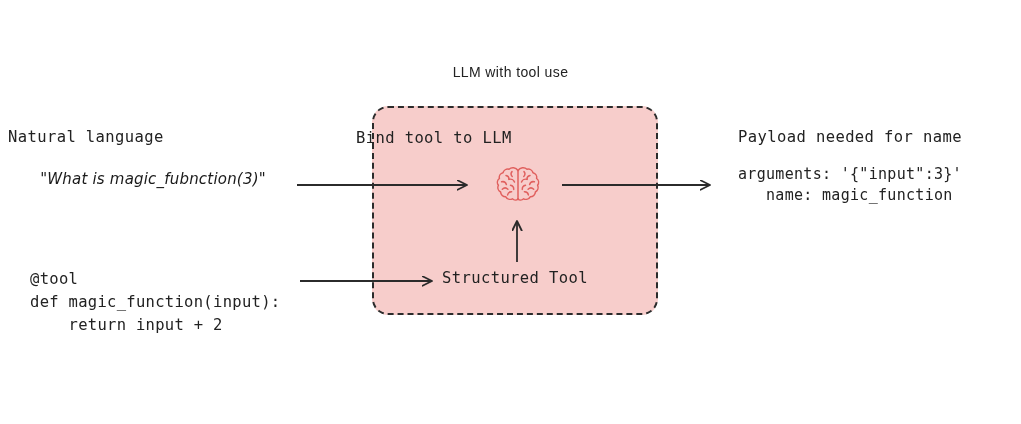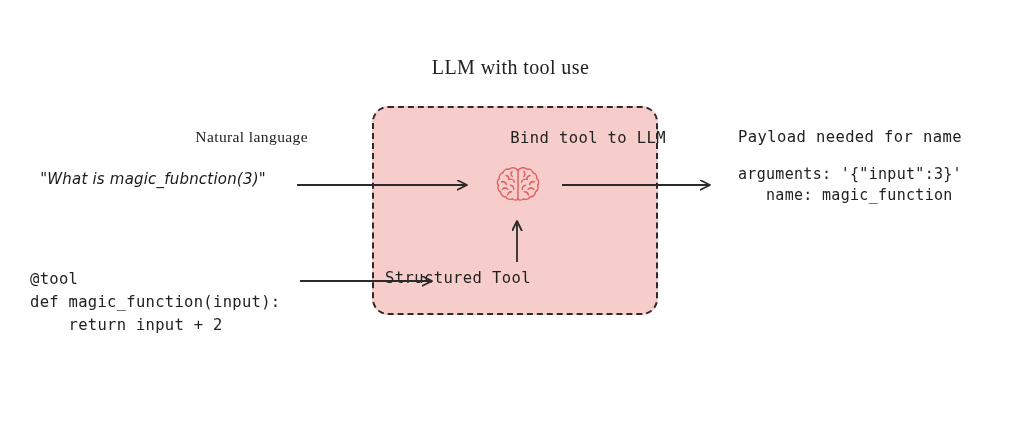--- a/index.html
+++ b/index.html
@@ -19,83 +19,82 @@
     height: 424px;
     background: #ffffff;
     overflow: hidden;
   }
 
   .abs { position: absolute; }
 
   
   #diagram-title {
     left: 0;
-    top: 56px;
+    top: 64px;
     width: 1021px;
     text-align: center;
-    font-family: Liberation Serif, serif;
-    font-size: 20px;
+    font-family: Liberation Sans, sans-serif;
+    font-size: 14px;
     letter-spacing: 0.4px;
     color: #222222;
     white-space: pre;
   }
 
   
   #llm-box {
     left: 372px;
     top: 106px;
     width: 286px;
     height: 209px;
     background: #f7cdcb;
     border: 2px dashed #2b2b2b;
     border-radius: 16px;
     box-sizing: border-box;
   }
 
   #bind-label {
-    left: 380px;
+    left: 356px;
     top: 129px;
     width: 286px;
-    text-align: right;
+    text-align: left;
     font-size: 15.5px;
     letter-spacing: 0.4px;
     color: #222222;
     white-space: pre;
   }
 
   #structured-tool-label {
     left: 372px;
     top: 269px;
     width: 286px;
-    font-size: 15.5px;
-    letter-spacing: 0.4px;
-    color: #222222;
-    white-space: pre;
-    padding-left: 13px;
+    text-align: center;
+    font-size: 15.5px;
+    letter-spacing: 0.4px;
+    color: #222222;
+    white-space: pre;
   }
 
   
   #brain-icon {
     left: 494px;
     top: 163px;
     width: 48px;
     height: 44px;
   }
 
   
   #natural-language-heading {
     left: 8px;
     top: 128px;
     width: 300px;
-    text-align: right;
-    font-size: 15.5px;
-    letter-spacing: 0.4px;
-    color: #222222;
-    white-space: pre;
-    font-family: Liberation Serif, serif;
+    text-align: left;
+    font-size: 15.5px;
+    letter-spacing: 0.4px;
+    color: #222222;
+    white-space: pre;
   }
 
   #user-question {
     left: 8px;
     top: 170px;
     width: 290px;
     text-align: center;
     font-family: "DejaVu Sans", "Liberation Sans", sans-serif;
     font-size: 15px;
     font-style: italic;

